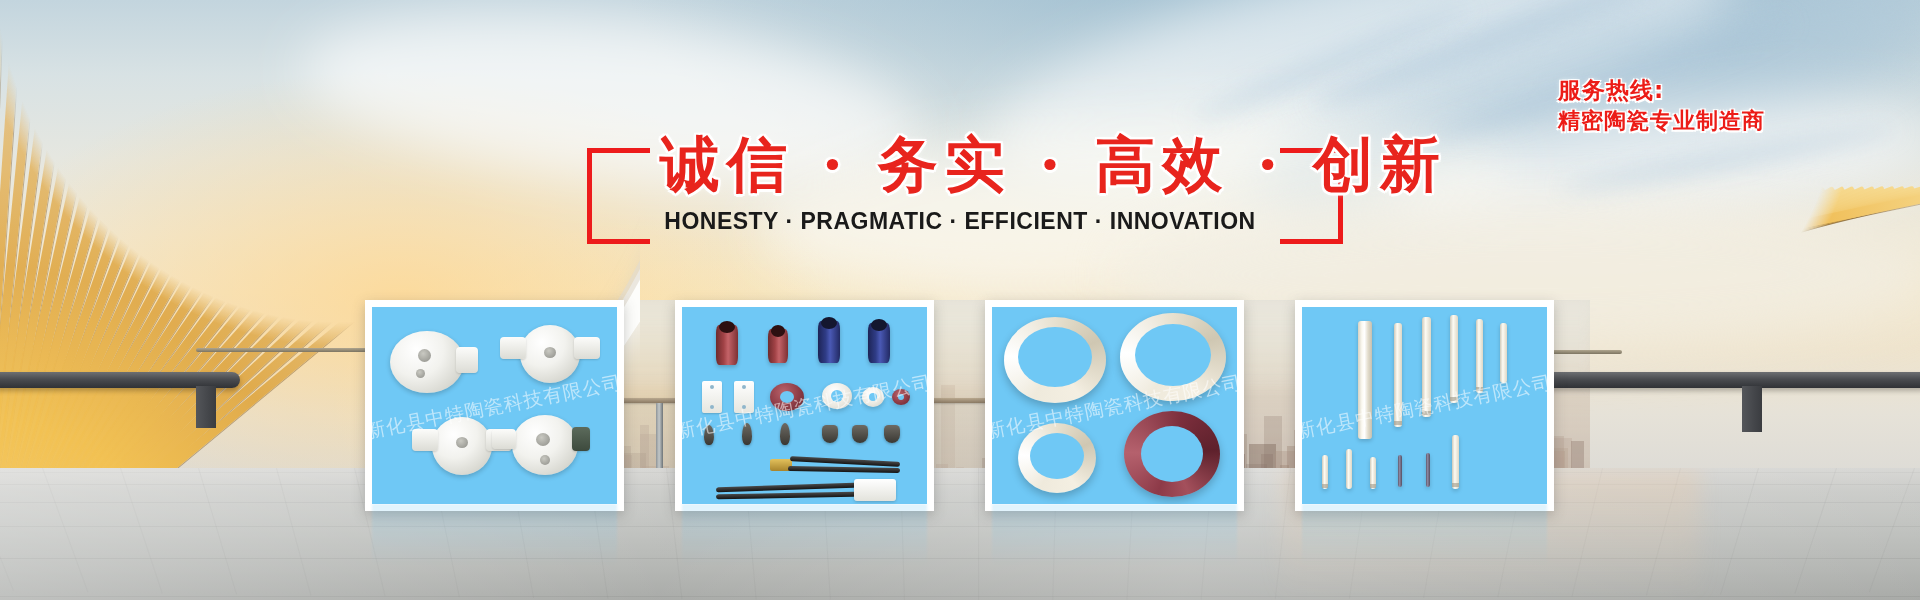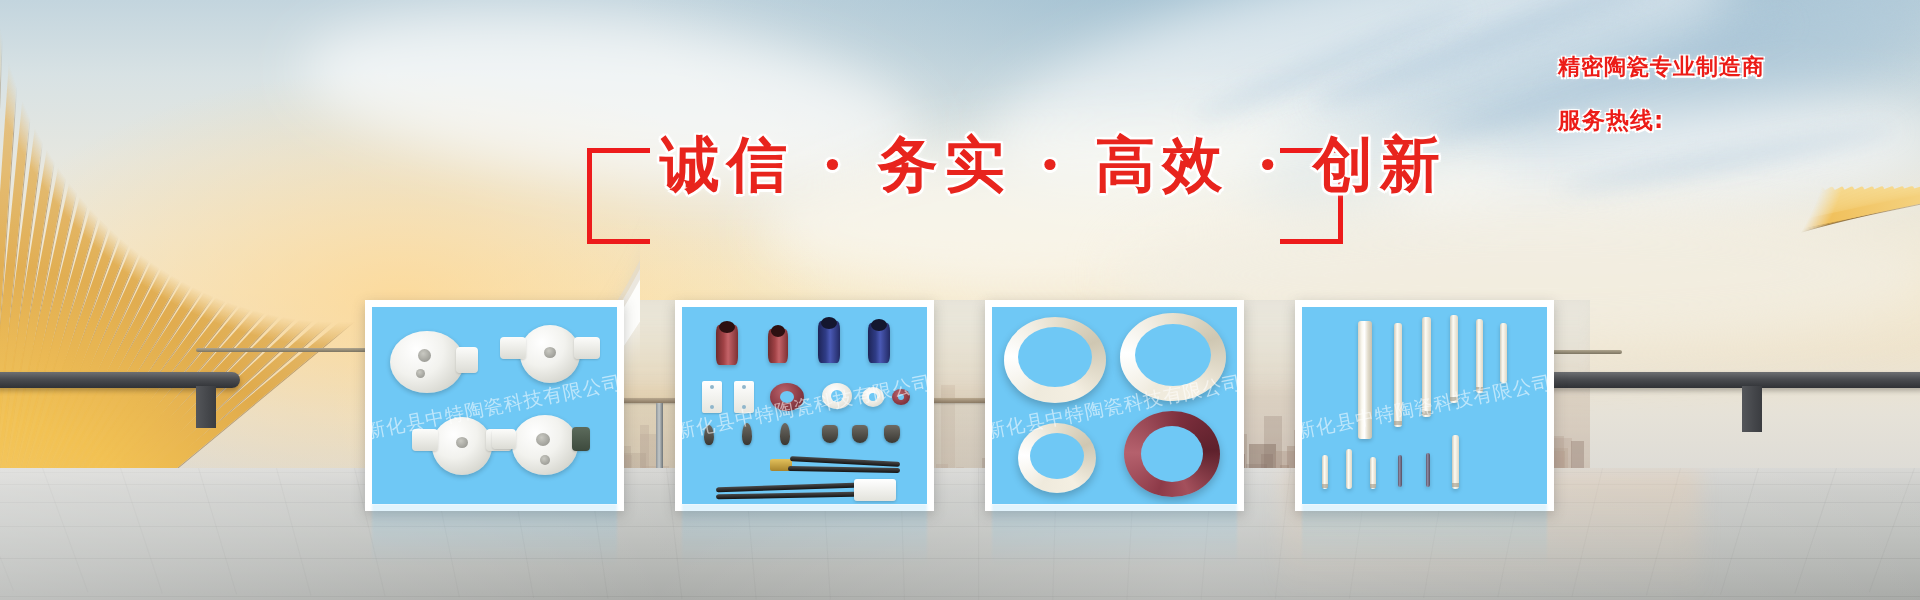--- a/index.html
+++ b/index.html
@@ -616,25 +616,26 @@
       <div class="tileline" style="left: 1836px; top: 0px; width: 1px; height: 132px; transform-origin: 50% 0%; transform: rotate(18.3429deg); opacity: 0.22;"></div>
       <div class="tileline" style="left: 1914px; top: 0px; width: 1px; height: 132px; transform-origin: 50% 0%; transform: rotate(20.0143deg); opacity: 0.22;"></div>
     <div class="floorwarm"></div>
     <div class="floorshine"></div>
   </div>
 
   <div class="slogan">
     <div class="brk brk-l"></div>
     <div class="brk brk-r"></div>
     <div class="cn-slogan">诚信 · 务实 · 高效 · 创新</div>
+    <div class="en-slogan">HONESTY · PRAGMATIC · EFFICIENT · INNOVATION</div>
   </div>
 
   <div class="rtext">
+    <div class="rt-line rt-hot">服务热线:</div>
     <div class="rt-line rt-tag">精密陶瓷专业制造商</div>
-    <div class="rt-line rt-hot">服务热线:</div>
   </div>
 
   <div class="panel" id="p0" style="left:365px;">
     <div class="inner">
       <div class="part holder" style="left:18px;top:24px;width:74px;height:62px;">
         <div class="hole" style="left:28px;top:18px;width:13px;height:13px;"></div>
         <div class="hole" style="left:26px;top:38px;width:9px;height:9px;"></div>
       </div>
       <div class="ear" style="left:84px;top:40px;width:22px;height:26px;"></div>
 

